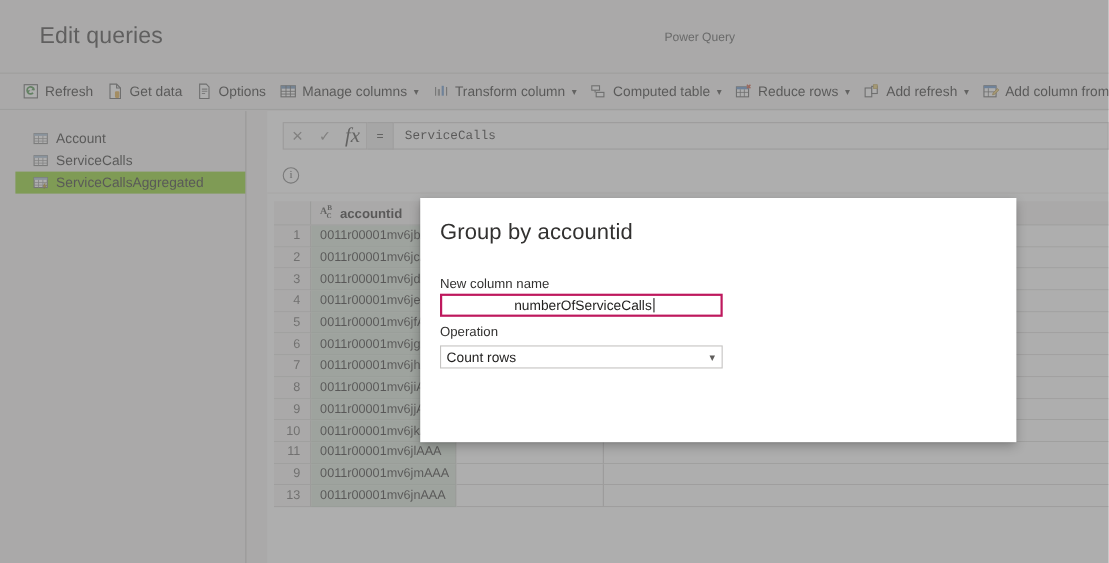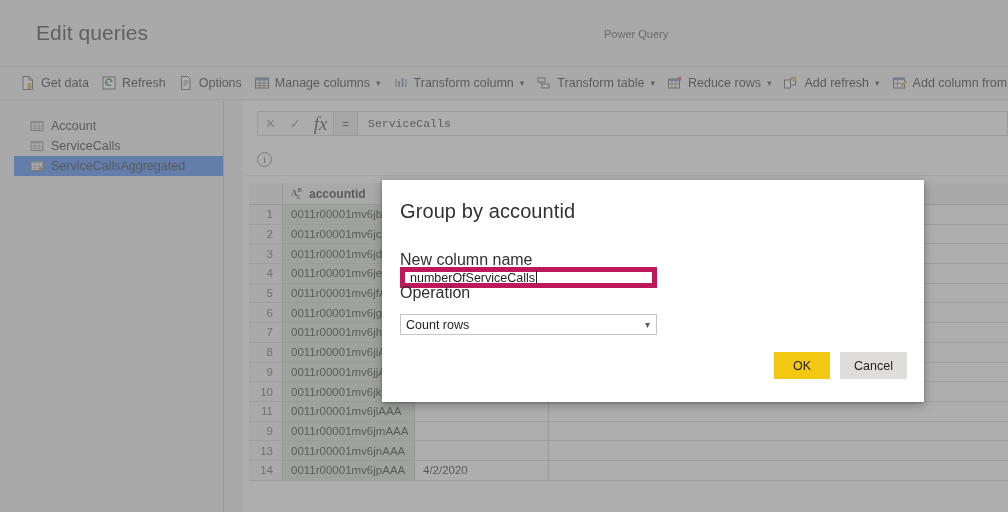--- a/index.html
+++ b/index.html
@@ -66,21 +66,21 @@
     border-right: 1px solid #c8c6c4;
   }
   .q-item {
     position: relative; height: 20px; margin: 0 12px 0 26px;
     display: flex; align-items: center; gap: 7px;
     font-size: 12.5px; color: #201f1e;
     padding-left: 4px;
   }
   .q-item.first { margin-top: 15px; }
   .q-item.selected {
-    background: #3b82f6;
+    background: #84cc16;
     margin-left: 14px; margin-right: 0; padding-left: 16px;
   }
   .q-ico { width: 14px; height: 14px; flex: 0 0 14px; }
 
   
   .content {
     position: absolute; left: 243px; top: 101px;
     width: 765px; height: 411px; background: #ffffff;
   }
   .formula-bar {
@@ -203,30 +203,30 @@
     background: #ffffff;
     box-shadow: 0 3.2px 10px rgba(0,0,0,0.28), 0 0.6px 2px rgba(0,0,0,0.22);
     margin-left: 17px;
   }
   .modal-title {
     position: absolute; left: 18px; top: 20px;
     font-size: 20px; color: #323130; font-weight: 400;
     letter-spacing: .1px;
   }
   .field-label {
-    position: absolute; font-size: 16px; color: #323130;
+    position: absolute; font-size: 12px; color: #323130;
   }
   .lbl-colname { left: 18px; top: 71px; }
-  .lbl-operation { left: 18px; top: 104px; }
+  .lbl-operation { left: 18px; top: 114px; }
   .txt-input {
     position: absolute; left: 18px; top: 87px;
     width: 257px; height: 21px;
-    border: 5px solid #be185d; background: #ffffff;
+    border: 2px solid #be185d; background: #ffffff;
     display: flex; align-items: center; padding-left: 5px;
-    font-size: 12.5px; color: #201f1e;
+    font-size: 12.5px; color: #201f1e; justify-content: center;
   }
   .caret {
     display: inline-block; width: 1px; height: 13px;
     background: #201f1e; margin-left: 1px;
   }
   .dropdown {
     position: absolute; left: 18px; top: 134px;
     width: 257px; height: 21px;
     border: 1px solid #c5c4c2; background: #ffffff;
     display: flex; align-items: center; padding: 0 6px 0 5px;
@@ -256,43 +256,43 @@
     <div class="titlebar">
       <div class="title-text">Edit queries</div>
       <div class="powerquery-label">Power Query</div>
     </div>
 
     <div class="ribbon">
 
       <div class="rb-item">
         <span class="rb-ico">
           <svg width="16" height="16" viewBox="0 0 16 16">
-            <path d="M3 1.5h6l3.5 3.5v9.5H3z" fill="#fff" stroke="#5a5a5a" stroke-width="1"></path>
-            <path d="M9 1.5V5h3.5" fill="none" stroke="#5a5a5a" stroke-width="1"></path>
-            <rect x="7.5" y="8" width="4" height="6" rx="1" fill="#e3a83c"></rect>
-          </svg>
-        </span>
-        <span class="lbl">Get data</span>
-      </div>
-
-      <div class="rb-item">
-        <span class="rb-ico">
-          <svg width="16" height="16" viewBox="0 0 16 16">
             <rect x="2" y="2" width="12" height="12" fill="#fff" stroke="#5a5a5a"></rect>
             <path d="M11 7a3.2 3.2 0 1 0-.9 2.4" fill="none" stroke="#3c8a3c" stroke-width="1.5"></path>
             <path d="M11 4.2V7H8.3z" fill="#3c8a3c"></path>
             <path d="M5 9.8V7h2.7z" fill="#3c8a3c"></path>
           </svg>
         </span>
         <span class="lbl">Refresh</span>
       </div>
 
       <div class="rb-item">
         <span class="rb-ico">
           <svg width="16" height="16" viewBox="0 0 16 16">
+            <path d="M3 1.5h6l3.5 3.5v9.5H3z" fill="#fff" stroke="#5a5a5a" stroke-width="1"></path>
+            <path d="M9 1.5V5h3.5" fill="none" stroke="#5a5a5a" stroke-width="1"></path>
+            <rect x="7.5" y="8" width="4" height="6" rx="1" fill="#e3a83c"></rect>
+          </svg>
+        </span>
+        <span class="lbl">Get data</span>
+      </div>
+
+      <div class="rb-item">
+        <span class="rb-ico">
+          <svg width="16" height="16" viewBox="0 0 16 16">
             <path d="M3.5 1.5h6L12 4v10.5H3.5z" fill="#fff" stroke="#5a5a5a"></path>
             <path d="M5.5 6h5M5.5 8h5M5.5 10h3" stroke="#7a7a7a" stroke-width="1"></path>
           </svg>
         </span>
         <span class="lbl">Options</span>
       </div>
 
       <div class="rb-item">
         <span class="rb-ico">
           <svg width="16" height="16" viewBox="0 0 16 16">
@@ -318,21 +318,21 @@
       </div>
 
       <div class="rb-item">
         <span class="rb-ico">
           <svg width="16" height="16" viewBox="0 0 16 16">
             <rect x="2" y="3" width="7" height="4" fill="#fff" stroke="#5a5a5a"></rect>
             <rect x="6" y="9" width="7" height="4" fill="#fff" stroke="#5a5a5a"></rect>
             <path d="M5 7v2" stroke="#5a5a5a"></path>
           </svg>
         </span>
-        <span class="lbl">Transform table</span>
+        <span class="lbl">Computed table</span>
         <span class="chev">▾</span>
       </div>
 
       <div class="rb-item">
         <span class="rb-ico">
           <svg width="16" height="16" viewBox="0 0 16 16">
             <rect x="1.5" y="4" width="11" height="9" fill="#fff" stroke="#5a5a5a"></rect>
             <rect x="1.5" y="4" width="11" height="2.2" fill="#5b8dc8"></rect>
             <path d="M5 6.2v6.8M8.7 6.2v6.8M1.5 9h11" stroke="#5a5a5a" stroke-width=".7"></path>
             <path d="M11 2l3.2 3.2M14.2 2L11 5.2" stroke="#d04a2c" stroke-width="1.4"></path>
@@ -502,26 +502,20 @@
               <div class="cell-1">0011r00001mv6jmAAA</div>
               <div class="cell-2"></div>
               <div class="cell-rest"></div>
             </div>
             <div class="grid-row">
               <div class="cell-num">13</div>
               <div class="cell-1">0011r00001mv6jnAAA</div>
               <div class="cell-2"></div>
               <div class="cell-rest"></div>
             </div>
-            <div class="grid-row">
-              <div class="cell-num">14</div>
-              <div class="cell-1">0011r00001mv6jpAAA</div>
-              <div class="cell-2">4/2/2020</div>
-              <div class="cell-rest"></div>
-            </div>
           </div>
       </div>
     </div>
   </div>
 
   <div class="dim"></div>
 
   <div class="modal">
     <div class="modal-title">Group by accountid</div>
 
@@ -530,19 +524,15 @@
       <span>numberOfServiceCalls</span>
         <span class="caret"></span>
     </div>
 
     <div class="field-label lbl-operation">Operation</div>
     <div class="dropdown">
       <span class="dval">Count rows</span>
       <span class="dd-chev">▾</span>
     </div>
 
-    <div class="btn-row">
-      <button class="btn btn-ok">OK</button>
-      <button class="btn btn-cancel">Cancel</button>
-    </div>
   </div>
 
 </div>
 
 </body></html>

